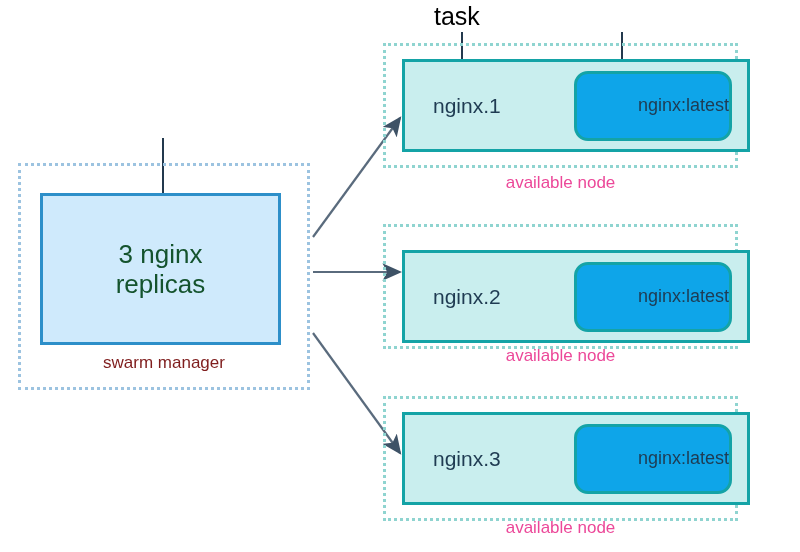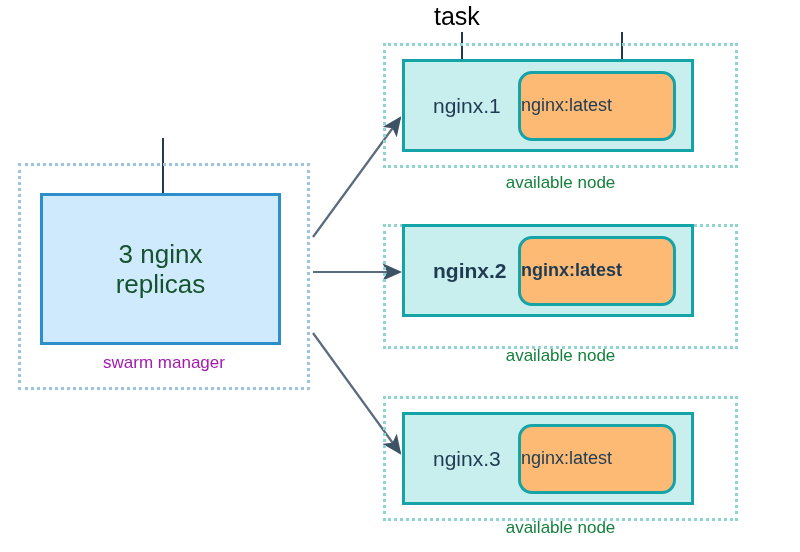--- a/index.html
+++ b/index.html
@@ -73,87 +73,87 @@
     color: #14532d;
     white-space: pre-line;
   }
   .swarm-caption {
     position: absolute;
     left: 18px;
     top: 353px;
     width: 292px;
     text-align: center;
     font-size: 17px;
-    color: #a21caf;
+    color: #7f1d1d;
   }
 
   
   .node-zone {
     position: absolute;
     left: 383px;
     width: 355px;
     height: 125px;
     border: 3px dotted #8fd4d0;
     box-sizing: border-box;
   }
   .node-zone.n1 { top: 43px;  }
   .node-zone.n2 { top: 224px; }
   .node-zone.n3 { top: 396px; }
 
   .task-box {
     position: absolute;
     left: 402px;
-    width: 292px;
+    width: 348px;
     height: 93px;
     background: #c9eeee;
     border: 3px solid #14a3a6;
     box-sizing: border-box;
   }
   .task-box.n1 { top: 59px;  }
-  .task-box.n2 { top: 224px; font-weight: bold; }
+  .task-box.n2 { top: 250px; }
   .task-box.n3 { top: 412px; }
 
   .task-label {
     position: absolute;
     left: 28px;
     top: 50%;
     transform: translateY(-50%);
     font-size: 21px;
     color: #1f3b52;
     white-space: nowrap;
   }
 
   .container-box {
     position: absolute;
     right: 15px;
     top: 50%;
     transform: translateY(-50%);
     width: 158px;
     height: 70px;
-    background: #fdba74;
+    background: #0ea5e9;
     border: 3px solid #14a3a6;
     border-radius: 14px;
     box-sizing: border-box;
     display: flex;
     align-items: center;
-    justify-content: flex-start;
+    justify-content: flex-end;
   }
   .container-label {
     font-size: 18px;
     color: #1f3b52;
     white-space: nowrap;
   }
 
   .node-caption {
     position: absolute;
     left: 383px;
     width: 355px;
     text-align: center;
     font-size: 17px;
-    color: #15803d;
+    color: #ec4899;
   }
   .node-caption.n1 { top: 173px; }
   .node-caption.n2 { top: 346px; }
   .node-caption.n3 { top: 518px; }
 </style>
 </head>
 <body>
 
 <div id="canvas">
 

